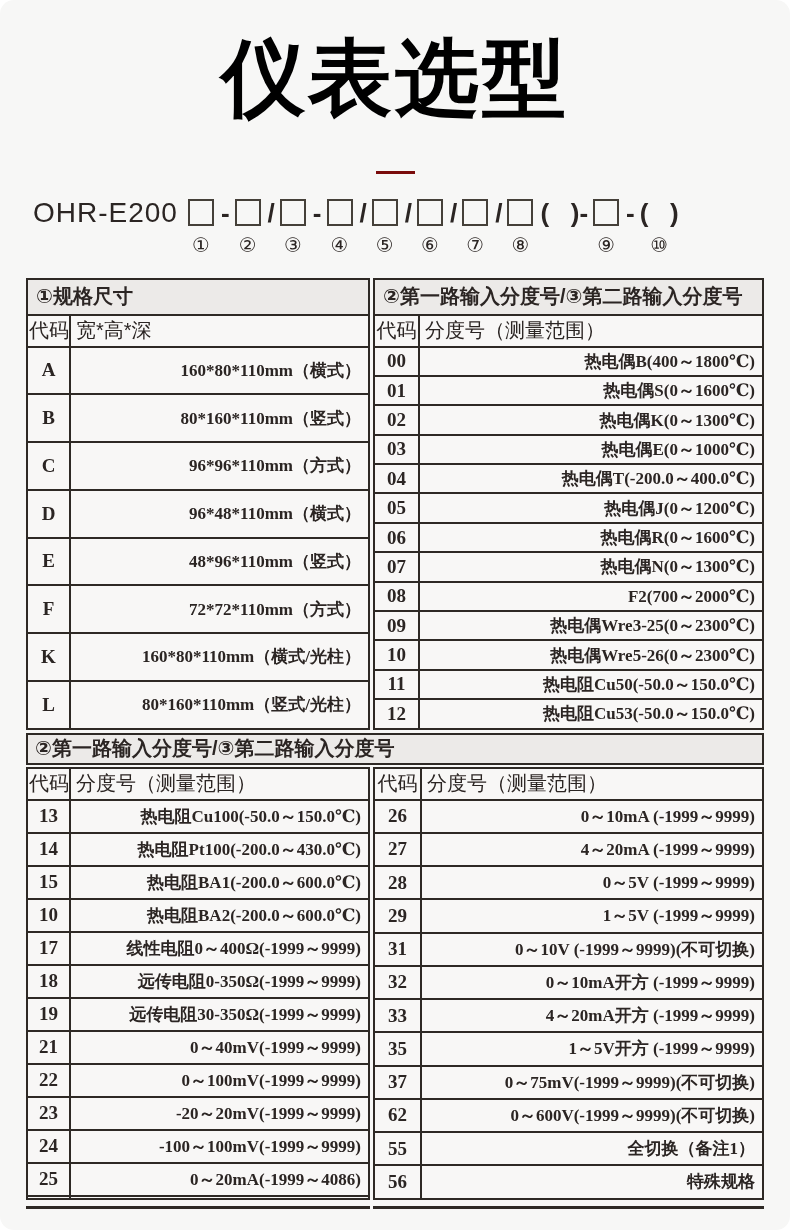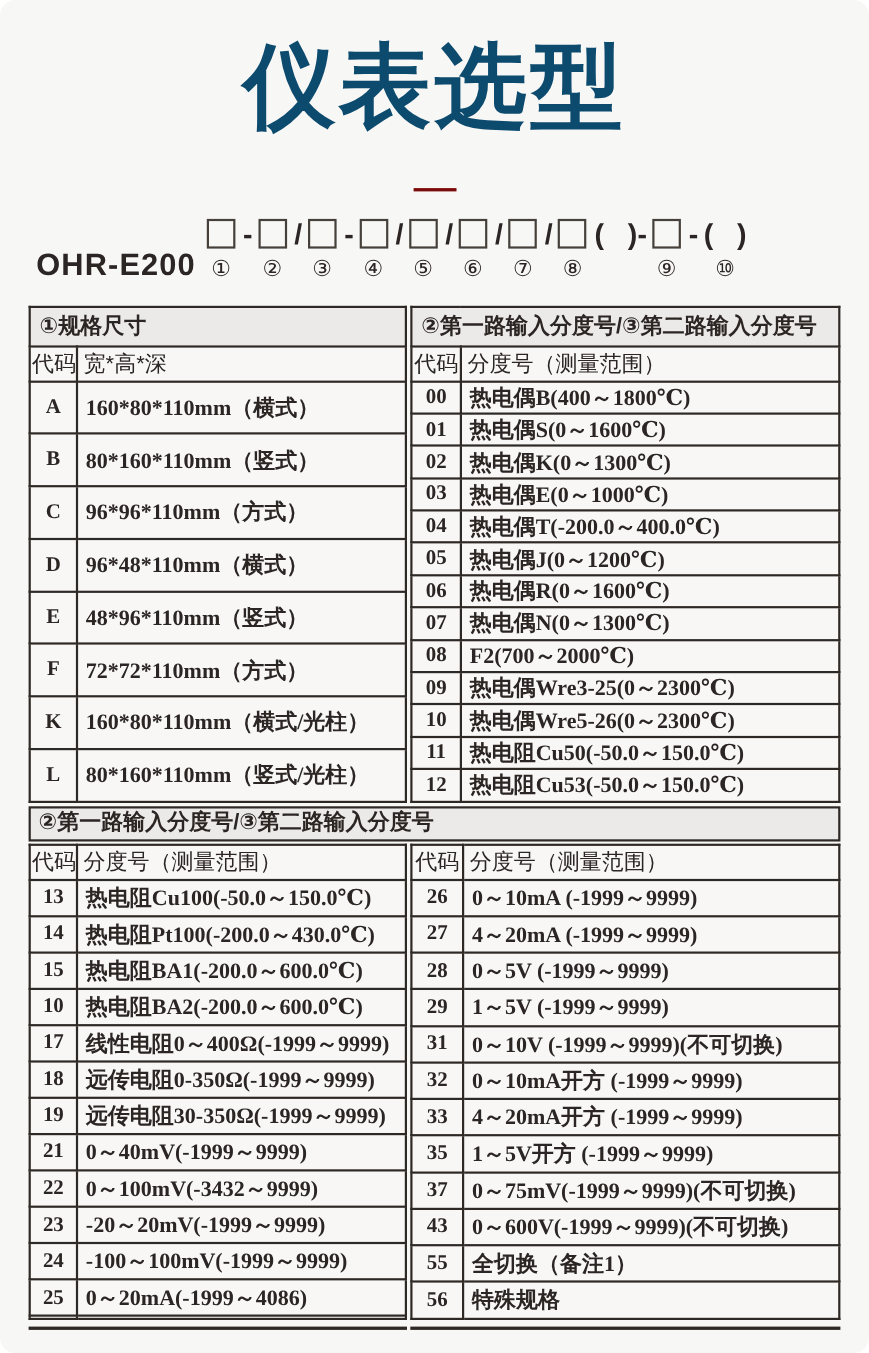--- a/index.html
+++ b/index.html
@@ -1,43 +1,43 @@
 <!DOCTYPE html>
 <html><head>
 <meta charset="utf-8">
 <style>
   html,body{margin:0;padding:0;background:#ffffff;}
   body{width:790px;height:1230px;font-family:"Liberation Sans","DejaVu Sans",sans-serif;color:#2b2523;}
   .page{width:790px;height:1230px;background:#f7f7f6;border-radius:14px;overflow:hidden;box-sizing:border-box;}
 
   
-  .page-title{margin:30px 0 0 0;text-align:center;font-size:84px;line-height:1.15;font-weight:800;letter-spacing:3px;color:#0c4a6e;}
+  .page-title{margin:30px 0 0 0;text-align:center;font-size:84px;line-height:1.15;font-weight:800;letter-spacing:3px;color:#000000;}
   .accent-dash{width:39px;height:3px;background:#7a0b0b;margin:44px auto 0 auto;}
 
   
   .model-line{display:flex;align-items:flex-start;margin:24px 0 0 33px;}
-  .model-prefix{font-size:28px;font-weight:700;letter-spacing:1px;line-height:30px;margin-right:10px;white-space:nowrap;margin-top:28px;}
+  .model-prefix{font-size:28px;font-weight:400;letter-spacing:1px;line-height:30px;margin-right:10px;white-space:nowrap;}
   .unit{display:inline-flex;flex-direction:column;align-items:flex-start;}
   .slot-row{display:flex;align-items:center;height:30px;}
   .slot-box{display:inline-block;width:22px;height:23px;border:2px solid #454039;background:transparent;}
   .sep{font-size:26px;font-weight:700;line-height:28px;margin:0 5px 0 7px;white-space:pre;color:#2b2523;}
   .slot-paren{font-size:26px;font-weight:600;line-height:28px;white-space:pre;}
   .slot-num{font-size:20px;line-height:22px;margin-top:6px;width:26px;text-align:center;color:#2b2523;}
   .unit.u-last .slot-num{width:100%;}
 
   
   .sheet{margin:22px 25px 0 26px;width:738px;}
   .tables-row{display:flex;column-gap:3px;}
   table{border-collapse:collapse;table-layout:fixed;background:#f8f7f6;}
   th,td{border:2px solid #2e2925;box-sizing:border-box;overflow:hidden;white-space:nowrap;}
   tr.section th{background:#eceae8;font-size:20px;font-weight:700;text-align:left;padding:0 8px;}
   tr.cols th{font-size:20px;font-weight:400;text-align:left;padding:0 5px;background:#f8f7f6;}
   tr.cols th.code-h{text-align:center;padding:0 1px;}
   td.code{font-size:19px;font-weight:600;text-align:center;padding:0 1px;font-family:"Liberation Serif","DejaVu Serif",serif;}
-  td.desc{font-size:20px;font-weight:600;text-align:left;padding:0 7px;font-family:"Liberation Serif","DejaVu Serif",serif;border-radius:23px;}
+  td.desc{font-size:17px;font-weight:600;text-align:right;padding:0 7px;font-family:"Liberation Serif","DejaVu Serif",serif;border-radius:23px;}
   .top-tables table{height:452px;}
   .bottom-tables table{height:433px;}
   tr.section{height:36px;}
   tr.cols{height:32px;}
   table.t-left{width:344px;}
   table.t-right{width:391px;}
   .section-bar{margin-top:3px;border:2px solid #2e2925;background:#eceae8;height:32px;box-sizing:border-box;font-size:20px;font-weight:700;line-height:27px;padding:0 7px;}
   .bottom-tables{margin-top:2px;}
   .stub-row{display:flex;column-gap:3px;margin-top:6px;}
   .stub{border-top:3px solid #2e2925;height:4px;}
@@ -323,21 +323,21 @@
             </tr>
 
 
             <tr>
               <td class="code">21</td>
               <td class="desc">0～40mV(-1999～9999)</td>
             </tr>
 
             <tr>
               <td class="code">22</td>
-              <td class="desc">0～100mV(-3432～9999)</td>
+              <td class="desc">0～100mV(-1999～9999)</td>
             </tr>
 
             <tr>
               <td class="code">23</td>
               <td class="desc">-20～20mV(-1999～9999)</td>
             </tr>
 
             <tr>
               <td class="code">24</td>
               <td class="desc">-100～100mV(-1999～9999)</td>
@@ -409,21 +409,21 @@
               <td class="code">35</td>
               <td class="desc">1～5V开方 (-1999～9999)</td>
             </tr>
 
             <tr>
               <td class="code">37</td>
               <td class="desc">0～75mV(-1999～9999)(不可切换)</td>
             </tr>
 
             <tr>
-              <td class="code">43</td>
+              <td class="code">62</td>
               <td class="desc">0～600V(-1999～9999)(不可切换)</td>
             </tr>
 
             <tr>
               <td class="code">55</td>
               <td class="desc">全切换（备注1）</td>
             </tr>
 
             <tr>
               <td class="code">56</td>

